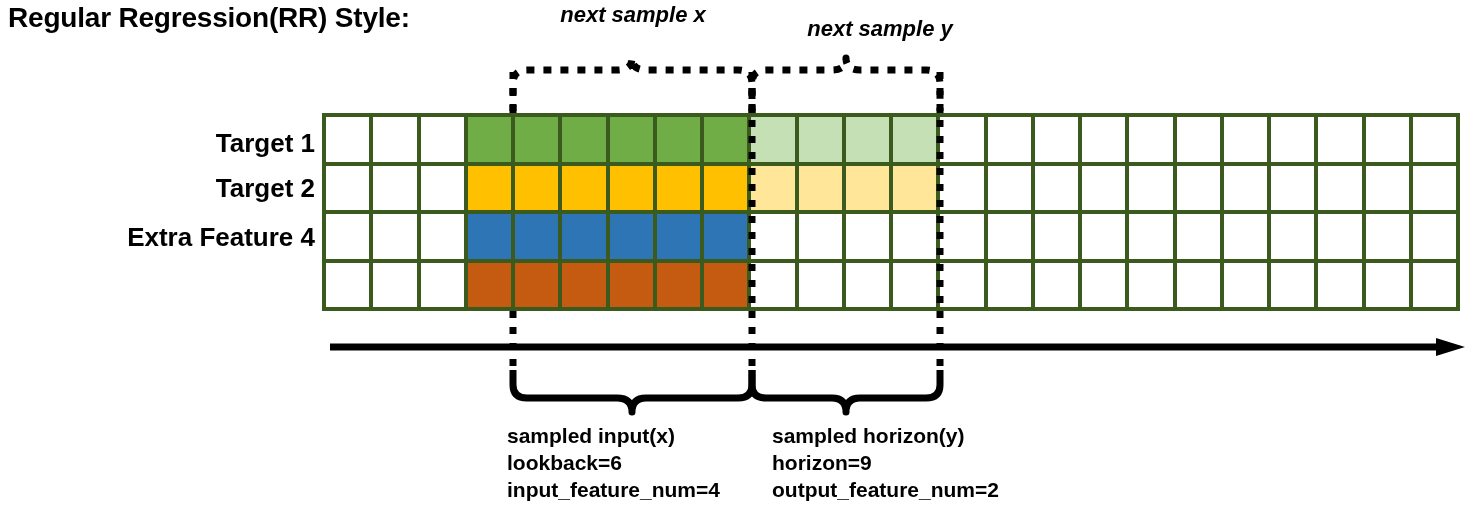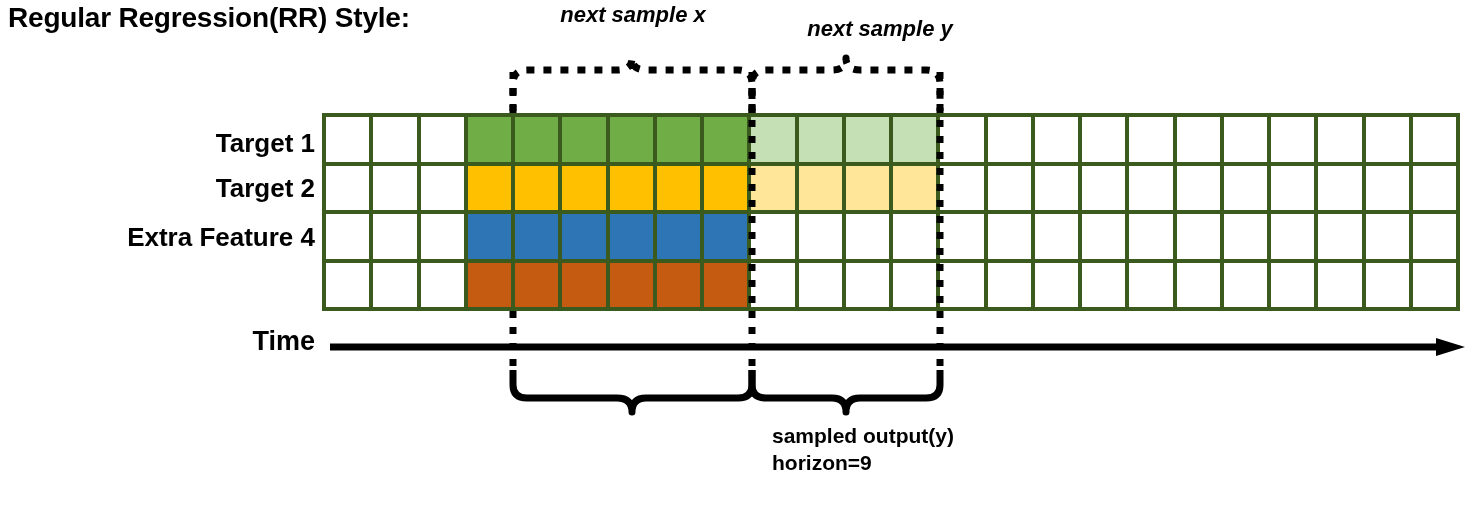--- a/index.html
+++ b/index.html
@@ -235,21 +235,20 @@
         <div class="cell" style="background: rgb(255, 255, 255);"></div>
         <div class="cell" style="background: rgb(255, 255, 255);"></div>
         <div class="cell" style="background: rgb(255, 255, 255);"></div>
         <div class="cell" style="background: rgb(255, 255, 255);"></div>
         <div class="cell" style="background: rgb(255, 255, 255);"></div>
         <div class="cell" style="background: rgb(255, 255, 255);"></div>
         <div class="cell" style="background: rgb(255, 255, 255);"></div>
       </div>
   </div>
 
-  <div class="abs" id="time-label">Time</div>
   <svg class="abs" id="time-axis" viewBox="0 0 1135 20">
     <line x1="0" y1="10" x2="1108" y2="10" stroke="#000000" stroke-width="7"></line>
     <polygon points="1106,1 1135,10 1106,19" fill="#000000"></polygon>
   </svg>
 
   <div class="abs top-label" id="top-label-x">next sample x</div>
   <div class="abs top-label" id="top-label-y">next sample y</div>
 
   <svg class="abs" id="overlay" viewBox="0 0 1476 516">
 
@@ -302,18 +301,24 @@
              L 752 385
              Q 752 398 766 398
              L 832 398
              Q 846 398 846 412
              Q 846 398 860 398
              L 926 398
              Q 940 398 940 385
              L 940 370" fill="none" stroke="#000000" stroke-width="7" stroke-linecap="butt" stroke-linejoin="round"></path>
   </svg>
 
+  <div class="abs caption" id="caption-x">
+    <div>sampled input(x)</div>
+    <div>lookback=6</div>
+    <div>input_feature_num=4</div>
+  </div>
   <div class="abs caption" id="caption-y">
-    <div>sampled output(y)</div>
+    <div>sampled horizon(y)</div>
     <div>horizon=9</div>
+    <div>output_feature_num=2</div>
   </div>
 
 </div>
 
 </body></html>

